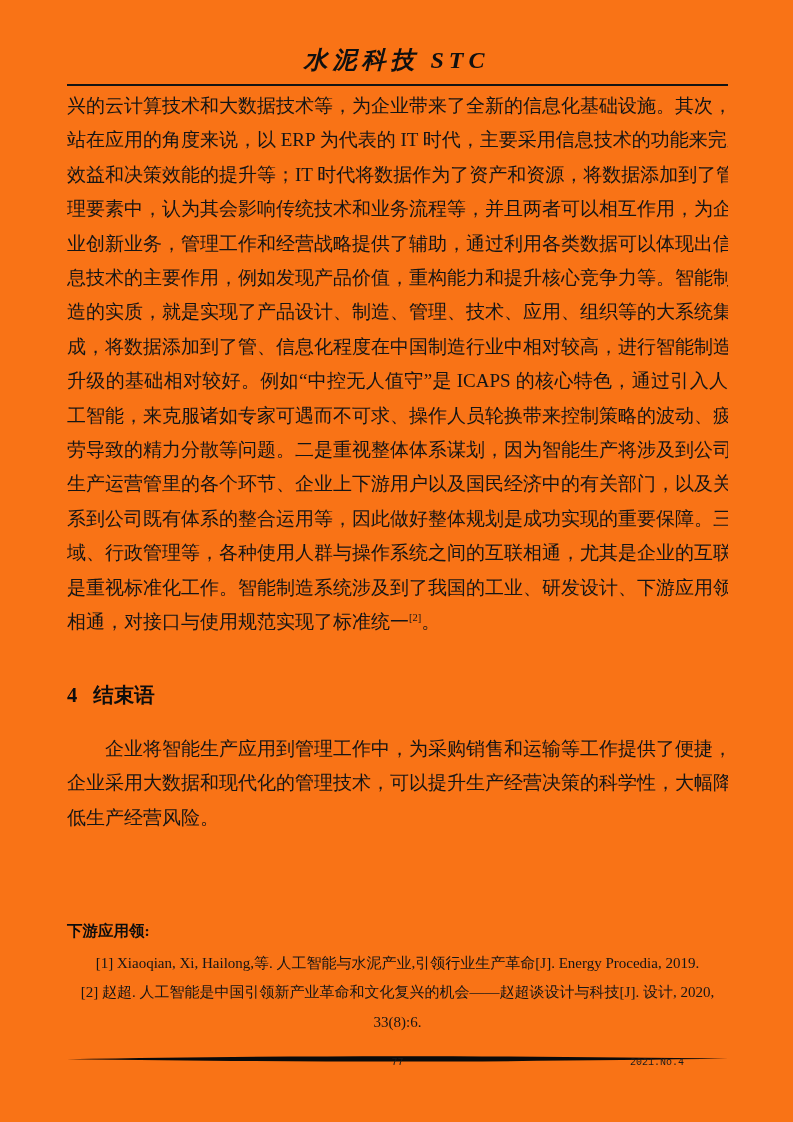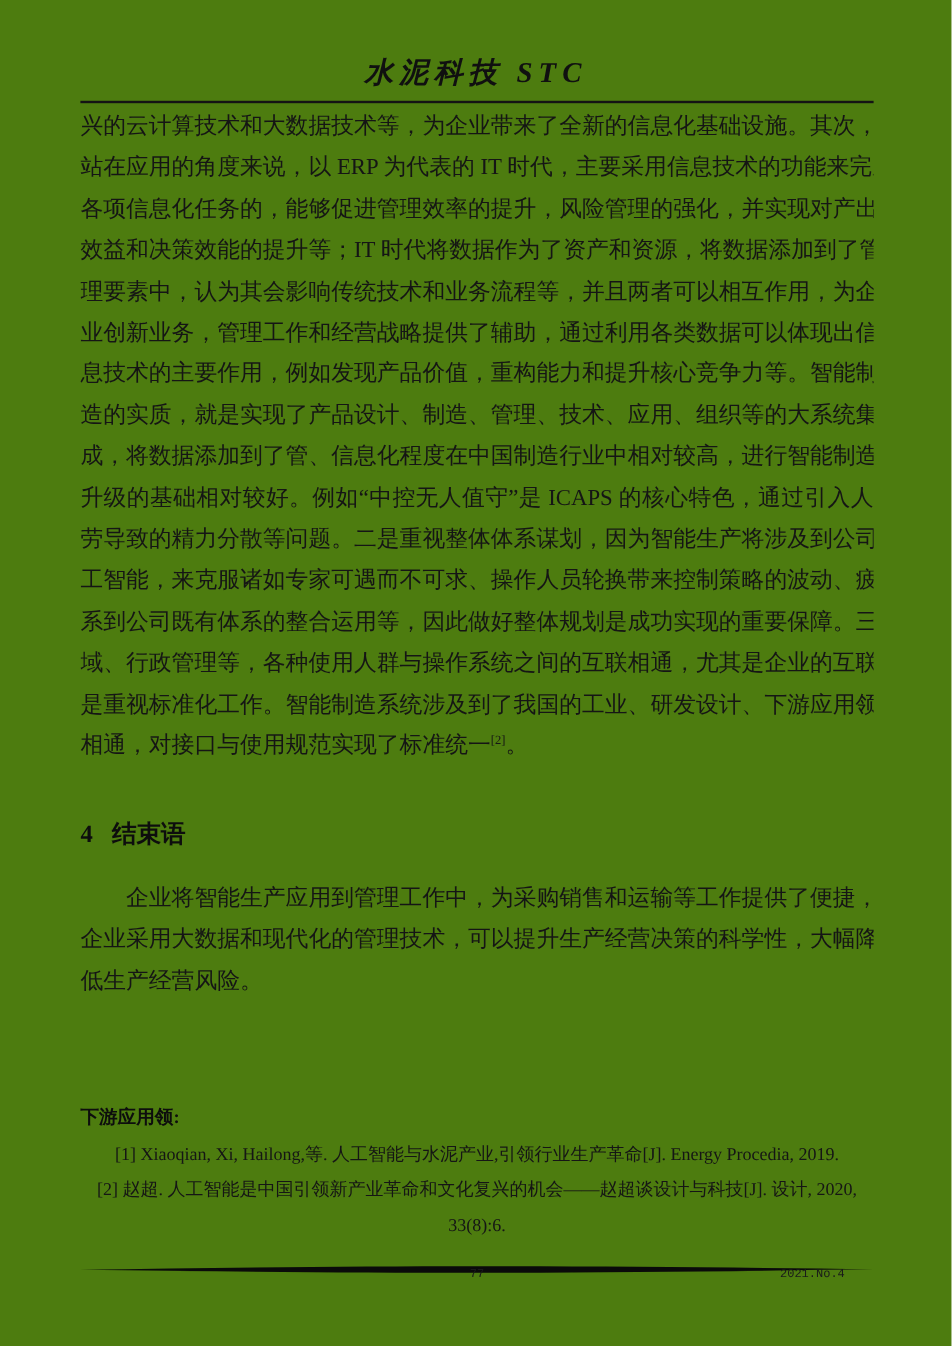--- a/index.html
+++ b/index.html
@@ -1,20 +1,20 @@
 <!DOCTYPE html>
 <html><head>
 <meta charset="utf-8">
 <style>
   html, body { margin: 0; padding: 0; background: #ffffff; }
   .page {
     position: relative;
     width: 793px;
     height: 1122px;
-    background: #4d7c0f;
+    background: #f97316;
     overflow: hidden;
     font-family: "Liberation Serif", "DejaVu Serif", serif;
     color: #151515;
   }
   
   .journal-title {
     position: absolute;
     top: 44px;
     left: 0;
     width: 100%;
@@ -115,45 +115,45 @@
     color: #1a1a1a;
   }
   .page-number {
     position: absolute;
     left: 0;
     width: 100%;
     text-align: center;
   }
   .issue-label {
     position: absolute;
-    right: 24px;
+    right: 44px;
     top: 0;
   }
 </style>
 </head>
 <body>
 
 <div class="page">
 
   <div class="journal-title">水泥科技 STC</div>
   <div class="header-rule"></div>
 
   <div class="body-text">
     <div class="tline">兴的云计算技术和大数据技术等，为企业带来了全新的信息化基础设施。其次，</div>
     <div class="tline">站在应用的角度来说，以 ERP 为代表的 IT 时代，主要采用信息技术的功能来完成</div>
-    <div class="tline">各项信息化任务的，能够促进管理效率的提升，风险管理的强化，并实现对产出</div>
     <div class="tline">效益和决策效能的提升等；IT 时代将数据作为了资产和资源，将数据添加到了管</div>
     <div class="tline">理要素中，认为其会影响传统技术和业务流程等，并且两者可以相互作用，为企</div>
     <div class="tline">业创新业务，管理工作和经营战略提供了辅助，通过利用各类数据可以体现出信</div>
     <div class="tline">息技术的主要作用，例如发现产品价值，重构能力和提升核心竞争力等。智能制</div>
     <div class="tline">造的实质，就是实现了产品设计、制造、管理、技术、应用、组织等的大系统集</div>
     <div class="tline">成，将数据添加到了管、信息化程度在中国制造行业中相对较高，进行智能制造</div>
     <div class="tline">升级的基础相对较好。例如“中控无人值守”是 ICAPS 的核心特色，通过引入人</div>
+    <div class="tline">工智能，来克服诸如专家可遇而不可求、操作人员轮换带来控制策略的波动、疲</div>
     <div class="tline">劳导致的精力分散等问题。二是重视整体体系谋划，因为智能生产将涉及到公司</div>
-    <div class="tline">工智能，来克服诸如专家可遇而不可求、操作人员轮换带来控制策略的波动、疲</div>
+    <div class="tline">生产运营管里的各个环节、企业上下游用户以及国民经济中的有关部门，以及关</div>
     <div class="tline">系到公司既有体系的整合运用等，因此做好整体规划是成功实现的重要保障。三</div>
     <div class="tline">域、行政管理等，各种使用人群与操作系统之间的互联相通，尤其是企业的互联</div>
     <div class="tline">是重视标准化工作。智能制造系统涉及到了我国的工业、研发设计、下游应用领</div>
     <div class="tline short"><span>相通，对接口与使用规范实现了标准统一</span><sup class="ref-mark">[2]</sup><span>。</span></div>
   </div>
 
   <div class="section-heading">
     <span class="sec-num">4</span><span>结束语</span>
   </div>
 

